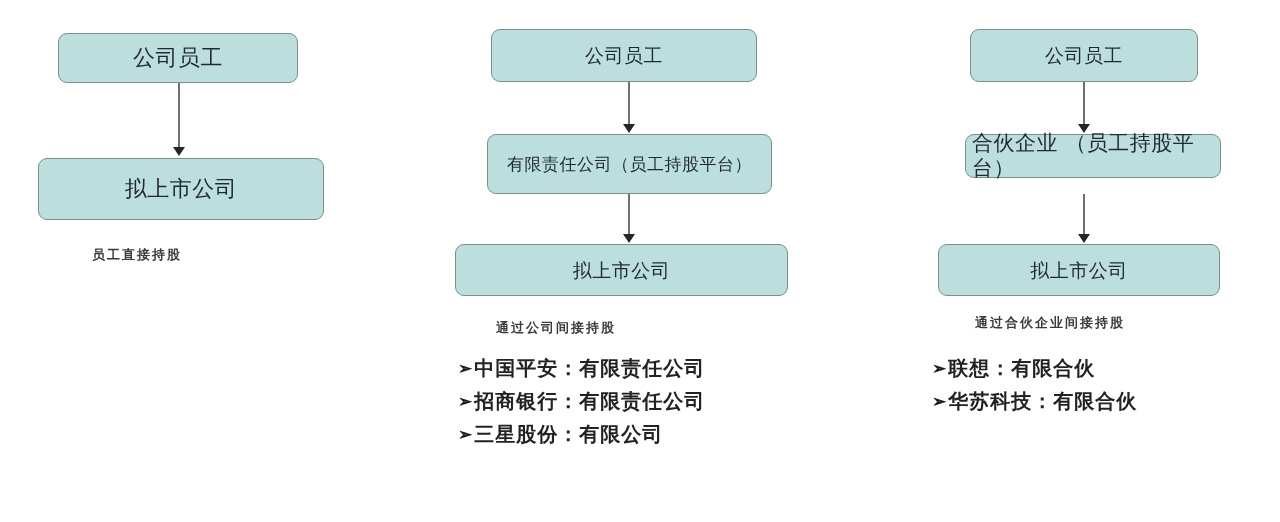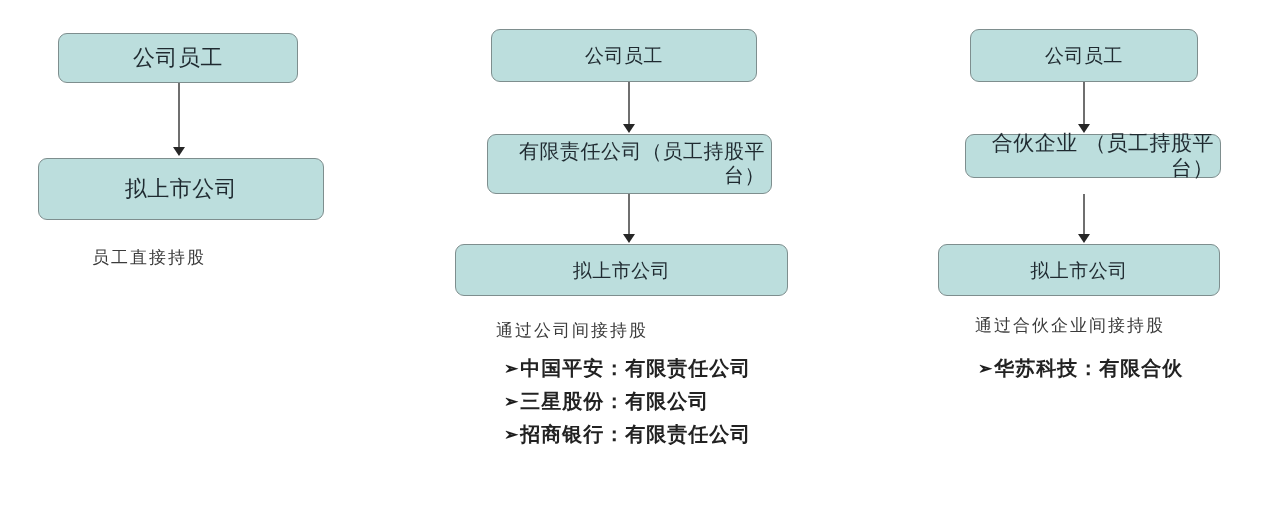--- a/index.html
+++ b/index.html
@@ -24,39 +24,39 @@
   
   .node {
     position: absolute;
     box-sizing: border-box;
     background: #bcdedd;
     border: 1.6px solid #7e8e8e;
     border-radius: 9px;
     display: flex;
     align-items: center;
     justify-content: center;
-    text-align: right;
+    text-align: left;
     color: #1f2a30;
     letter-spacing: 0.5px;
     line-height: 1.18;
     box-shadow: 0 0 0 0 rgba(0,0,0,0);
   }
   .node-label {
     display: block;
     padding: 0 6px;
     white-space: pre-line;
   }
 
   
   .c1-top   { left: 58px;  top: 33px;  width: 240px; height: 50px;  font-size: 22px; }
   .c1-bot   { left: 38px;  top: 158px; width: 286px; height: 62px;  font-size: 22px; }
 
   
   .c2-top   { left: 491px; top: 29px;  width: 266px; height: 53px;  font-size: 19px; }
-  .c2-mid   { left: 487px; top: 134px; width: 285px; height: 60px;  font-size: 20px; }
+  .c2-mid   { left: 487px; top: 134px; width: 285px; height: 60px;  font-size: 17px; }
   .c2-bot   { left: 455px; top: 244px; width: 333px; height: 52px;  font-size: 19px; }
 
   
   .c3-top   { left: 970px; top: 29px;  width: 228px; height: 53px;  font-size: 19px; }
   .c3-mid   { left: 965px; top: 134px; width: 256px; height: 44px;  font-size: 21px; }
   .c3-bot   { left: 938px; top: 244px; width: 282px; height: 52px;  font-size: 19px; }
 
   
   .arrow {
     position: absolute;
@@ -96,22 +96,22 @@
   .a4 .head  { top: 42px; }
 
   .a5 { left: 1077px; top: 194px; height: 50px; }
   .a5 .shaft { height: 42px; }
   .a5 .head  { top: 40px; }
 
   
   .caption {
     position: absolute;
     font-family: "DejaVu Serif", "Liberation Serif", serif;
-    font-weight: normal;
-    font-size: 17px;
+    font-weight: bold;
+    font-size: 13px;
     color: #3b3b3b;
     letter-spacing: 2px;
     white-space: nowrap;
   }
   .cap1 { left: 92px;  top: 246px; }
   .cap2 { left: 496px; top: 319px; }
   .cap3 { left: 975px; top: 314px; }
 
   .bullets {
     position: absolute;
@@ -121,21 +121,20 @@
     color: #222222;
     letter-spacing: 1px;
     line-height: 32px;
   }
   .bul2 { left: 458px; top: 352px; }
   .bul3 { left: 932px; top: 352px; }
 
   .bullet-row {
     display: block;
     white-space: nowrap;
-    margin-left: 46px;
   }
   .bullet-marker {
     display: inline-block;
     font-size: 17px;
     color: #1c1c1c;
     transform: translateY(-1px);
     margin-right: 1px;
   }
 </style>
 </head>
@@ -180,24 +179,24 @@
     <span class="node-label">拟上市公司</span>
   </div>
 
   <div class="caption cap2">通过公司间接持股</div>
 
   <div class="bullets bul2">
     <span class="bullet-row">
       <span class="bullet-marker">➢</span><span>中国平安：有限责任公司</span>
     </span>
     <span class="bullet-row">
+      <span class="bullet-marker">➢</span><span>招商银行：有限责任公司</span>
+    </span>
+    <span class="bullet-row">
       <span class="bullet-marker">➢</span><span>三星股份：有限公司</span>
-    </span>
-    <span class="bullet-row">
-      <span class="bullet-marker">➢</span><span>招商银行：有限责任公司</span>
     </span>
   </div>
 
   <div class="node c3-top">
     <span class="node-label">公司员工</span>
   </div>
 
   <div class="arrow a4">
     <div class="shaft"></div>
     <div class="head"></div>
@@ -213,17 +212,20 @@
   </div>
 
   <div class="node c3-bot">
     <span class="node-label">拟上市公司</span>
   </div>
 
   <div class="caption cap3">通过合伙企业间接持股</div>
 
   <div class="bullets bul3">
     <span class="bullet-row">
+      <span class="bullet-marker">➢</span><span>联想：有限合伙</span>
+    </span>
+    <span class="bullet-row">
       <span class="bullet-marker">➢</span><span>华苏科技：有限合伙</span>
     </span>
   </div>
 
 </div>
 
 </body></html>

